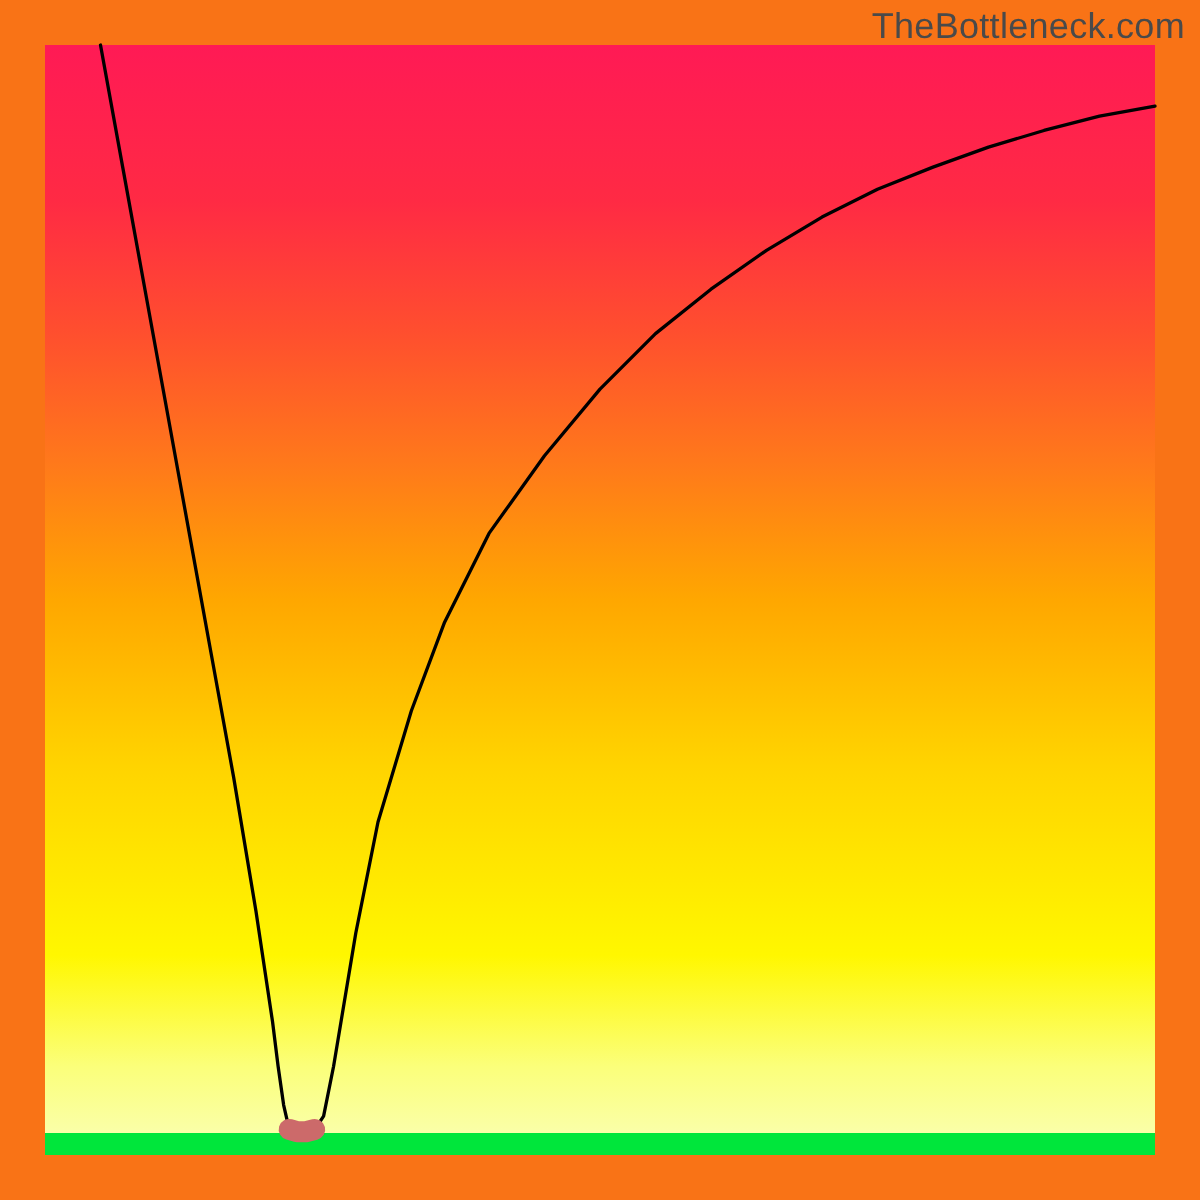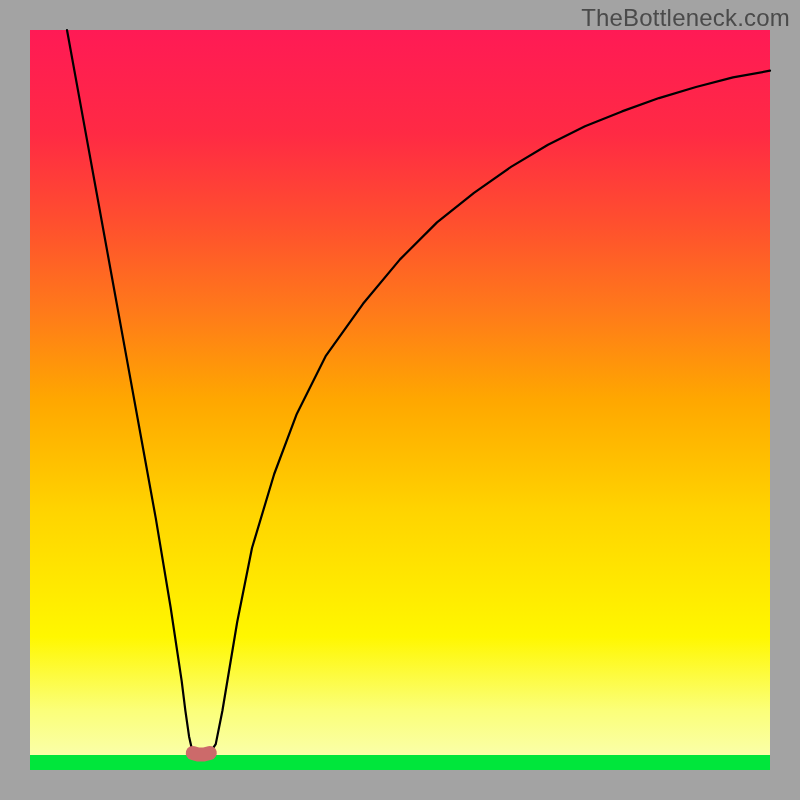--- a/index.html
+++ b/index.html
@@ -10,21 +10,21 @@
     overflow: hidden;
     background: #000;
     font-family: Arial, Helvetica, sans-serif;
   }
   .frame {
     position: absolute;
     top: 0;
     left: 0;
     width: 800px;
     height: 800px;
-    background: #a3a3a3;
+    background: #f97316;
     text-align: right;
   }
   .plot {
     position: absolute;
     top: 30px;
     left: 30px;
     width: 740px;
     height: 740px;
     
     background: linear-gradient(

